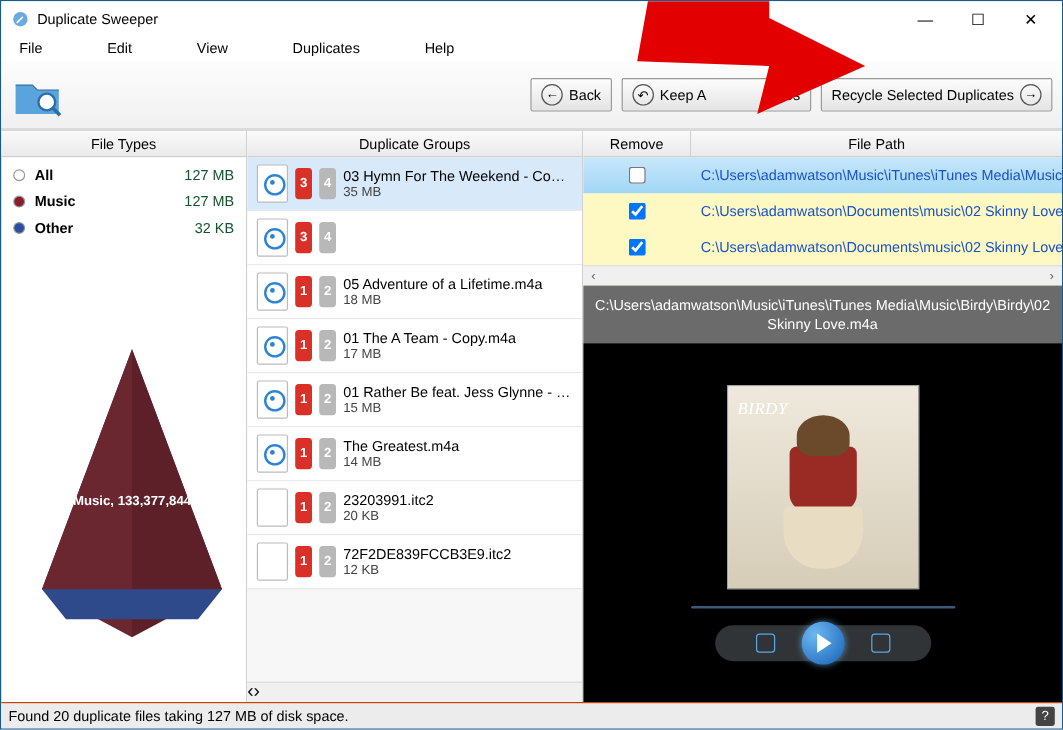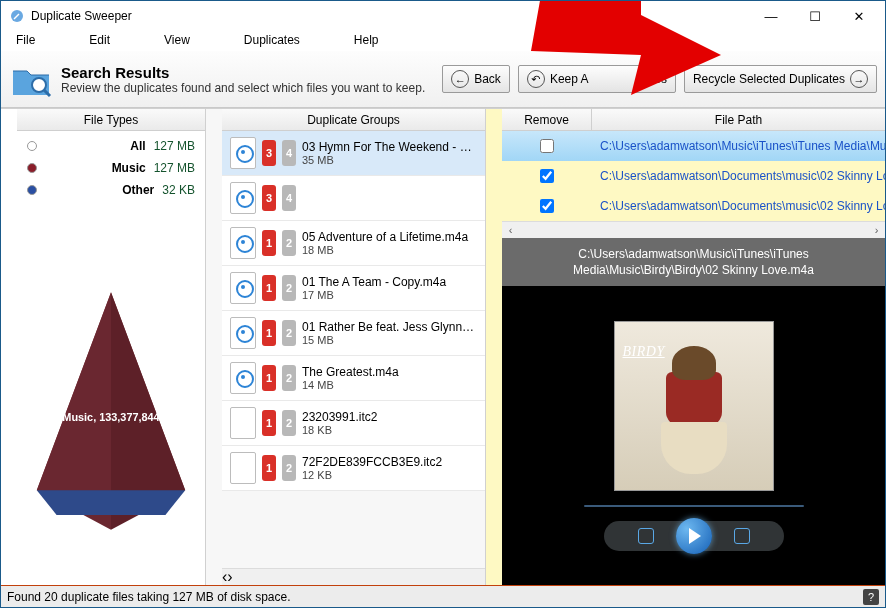--- a/index.html
+++ b/index.html
@@ -12,27 +12,27 @@
   .menubar { height: 20px; background: #fff; display: flex; align-items: flex-start; padding: 0 6px; font-size: 12px; color:#000;gap:36px; }
   .menubar span { padding: 2px 9px; cursor: default; }
   .header { background: linear-gradient(#fdfdfd,#f0f0f0); border-bottom: 1px solid #c9c9c9; display: flex; align-items: center; padding: 6px 8px; gap: 8px; }
   .header .folder-ico { width: 44px; height: 44px; }
   .htxt .h1 { font-size: 15px; font-weight: 600; color:#000; }
   .htxt .h2 { font-size: 12px; color:#333; }
   .hspacer { flex:1; }
   .hb { background: linear-gradient(#fdfdfd,#e4e4e4); border: 1px solid #9a9a9a; border-radius: 2px; padding: 4px 8px; font-size: 12px; display: flex; align-items: center; gap:5px; color:#000; white-space: nowrap;}
   .hb .circ { width:18px; height:18px; border:1.4px solid #555; border-radius:50%; display:flex; align-items:center; justify-content:center; font-size:11px; }
   .columns { flex:1; display:flex; border-top:1px solid #d0d0d0; overflow:hidden; }
-  .col { display:flex; flex-direction:column; overflow:hidden;padding-left:16px; }
+  .col { display:flex; flex-direction:column; overflow:hidden; }
   .col.left { width:205px; border-right:1px solid #d0d0d0; }
   .col.mid { width:280px; border-right:1px solid #d0d0d0; background:#f7f7f7; }
   .col.right { flex:1; background:#fef9c3; }
   .colhead { height:22px; background:linear-gradient(#fafafa,#eaeaea); border-bottom:1px solid #cfcfcf; font-size:12px; display:flex; align-items:center; }
   .colhead.c { justify-content:center; }
-  .ftlist { padding-top:4px;text-align:right; }
+  .ftlist { padding-top:4px; }
   .ftrow { display:flex; align-items:center; gap:8px; padding:4px 10px; font-size:12px; }
   .ftrow .dot { width:10px; height:10px; border-radius:50%; border:1px solid #999; }
   .ftrow .lbl { flex:1; font-weight:600; }
   .ftrow .sz { color:#14532d; }
   .pyramid { margin-top:80px; display:flex; justify-content:flex-end; }
   .mid-body { flex:1; overflow-y:auto; }
   .grow { display:flex; align-items:center; gap:6px; padding:6px 8px; border-bottom:1px solid #e9e9e9; background:#fff; }
   .grow.sel { background:#d8e9f9; }
   .fileico { width:26px; height:32px; border:1px solid #bcbcbc; border-radius:2px; background:#fff; position:relative; }
   .fileico.audio::after{content:"";position:absolute;left:5px;top:7px;width:14px;height:14px;border:2px solid #2d84d6;border-radius:50%;}
@@ -52,21 +52,21 @@
   .rrow .rc{width:90px;display:flex;align-items:center;justify-content:center;}
   .rrow .rc input{width:14px;height:14px;}
   .rrow .rp{flex:1;font-size:12px;color:#1a52c8;white-space:nowrap;overflow:hidden;padding-left:8px;}
   .hscroll{height:17px;background:#f0f0f0;border-top:1px solid #dcdcdc;display:flex;align-items:center;}
   .hscroll .arr{width:17px;text-align:center;color:#606060;font-size:11px;}
   .hscroll .track{flex:1;}
   .pathbar{background:#6b6b6b;color:#fff;text-align:center;font-size:12px;padding:8px 6px;line-height:1.35;}
   .player{flex:1;background:#000;display:flex;flex-direction:column;align-items:center;justify-content:center;gap:14px;position:relative;}
   .albumart{width:160px;height:170px;background:#fff;border:1px solid #999;display:flex;flex-direction:column;}
   .albumart .top{flex:1;background:linear-gradient(#efe9dd,#d6cdb8);position:relative;overflow:hidden;}
-  .albumart .birdy{position:absolute;top:22px;left:8px;font-family:Georgia,serif;font-style:italic;color:#fff;font-size:14px;letter-spacing:0.5px;text-decoration:underline;}
+  .albumart .birdy{position:absolute;top:12px;left:8px;font-family:Georgia,serif;font-style:italic;color:#fff;font-size:14px;letter-spacing:0.5px;}
   .figure{position:absolute;left:50%;bottom:0;transform:translateX(-50%);width:70px;height:140px;}
   .head{width:22px;height:26px;background:#e8c8a8;border-radius:50% 50% 45% 45%;margin:0 auto;}
   .hair{position:absolute;top:-4px;left:50%;transform:translateX(-50%);width:44px;height:34px;background:#6a4a2a;border-radius:50% 50% 30% 30%;}
   .torso{width:56px;height:54px;background:#9a2a24;border-radius:6px 6px 14px 14px;margin:-4px auto 0;}
   .skirt{width:66px;height:52px;background:#e8ddc2;border-radius:4px 4px 30px 30px;margin:-4px auto 0;}
   .ctrlbar{height:30px;width:180px;background:#303436;border-radius:16px;display:flex;align-items:center;justify-content:center;gap:22px;}
   .ctrlbar .i{width:16px;height:16px;border:1.5px solid #5aa8e6;border-radius:3px;}
   .playbtn{width:36px;height:36px;border-radius:50%;background:radial-gradient(circle at 30% 30%,#6db8f0,#1560b6);display:flex;align-items:center;justify-content:center;box-shadow:0 0 6px rgba(120,200,255,.6);}
   .playbtn::after{content:"";width:0;height:0;border-left:12px solid #fff;border-top:8px solid transparent;border-bottom:8px solid transparent;margin-left:3px;}
   .seek{width:220px;height:2px;background:#3a5a7a;border-radius:2px;}
@@ -105,24 +105,20 @@
 
 <div class="header">
   <span class="folder-ico">
     <svg viewBox="0 0 44 44" width="44" height="44">
       <path d="M4 14h14l4 4h18v20H4z" fill="#5aa4de"></path>
         <path d="M4 14h14l4 4h18" fill="none" stroke="#2d6da8"></path>
       <circle cx="30" cy="28" r="7" fill="#fff" stroke="#2d6da8" stroke-width="2"></circle>
         <path d="M35 33l6 6" stroke="#2d6da8" stroke-width="3"></path>
     </svg>
   </span>
-  <div class="htxt">
-    <div class="h1">Search Results</div>
-    <div class="h2">Review the duplicates found and select which files you want to keep.</div>
-  </div>
   <div class="hspacer"></div>
   <div class="hb">
     <span class="circ">←</span>
     <span>Back</span>
   </div>
   <div class="hb">
     <span class="circ">↶</span>
     <span>Keep A</span>
     <span style="margin-left:48px;">Files</span>
   </div>
@@ -216,21 +212,21 @@
             <div class="gname">The Greatest.m4a</div>
     <div class="gsize">14 MB</div>
           </span>
         </div>
         <div class="grow">
           <span class="fileico "></span>
     <span class="pill red">1</span>
     <span class="pill gray">2</span>
     <span class="gtext">
             <div class="gname">23203991.itc2</div>
-    <div class="gsize">18 KB</div>
+    <div class="gsize">20 KB</div>
           </span>
         </div>
         <div class="grow">
           <span class="fileico "></span>
     <span class="pill red">1</span>
     <span class="pill gray">2</span>
     <span class="gtext">
             <div class="gname">72F2DE839FCCB3E9.itc2</div>
     <div class="gsize">12 KB</div>
           </span>

